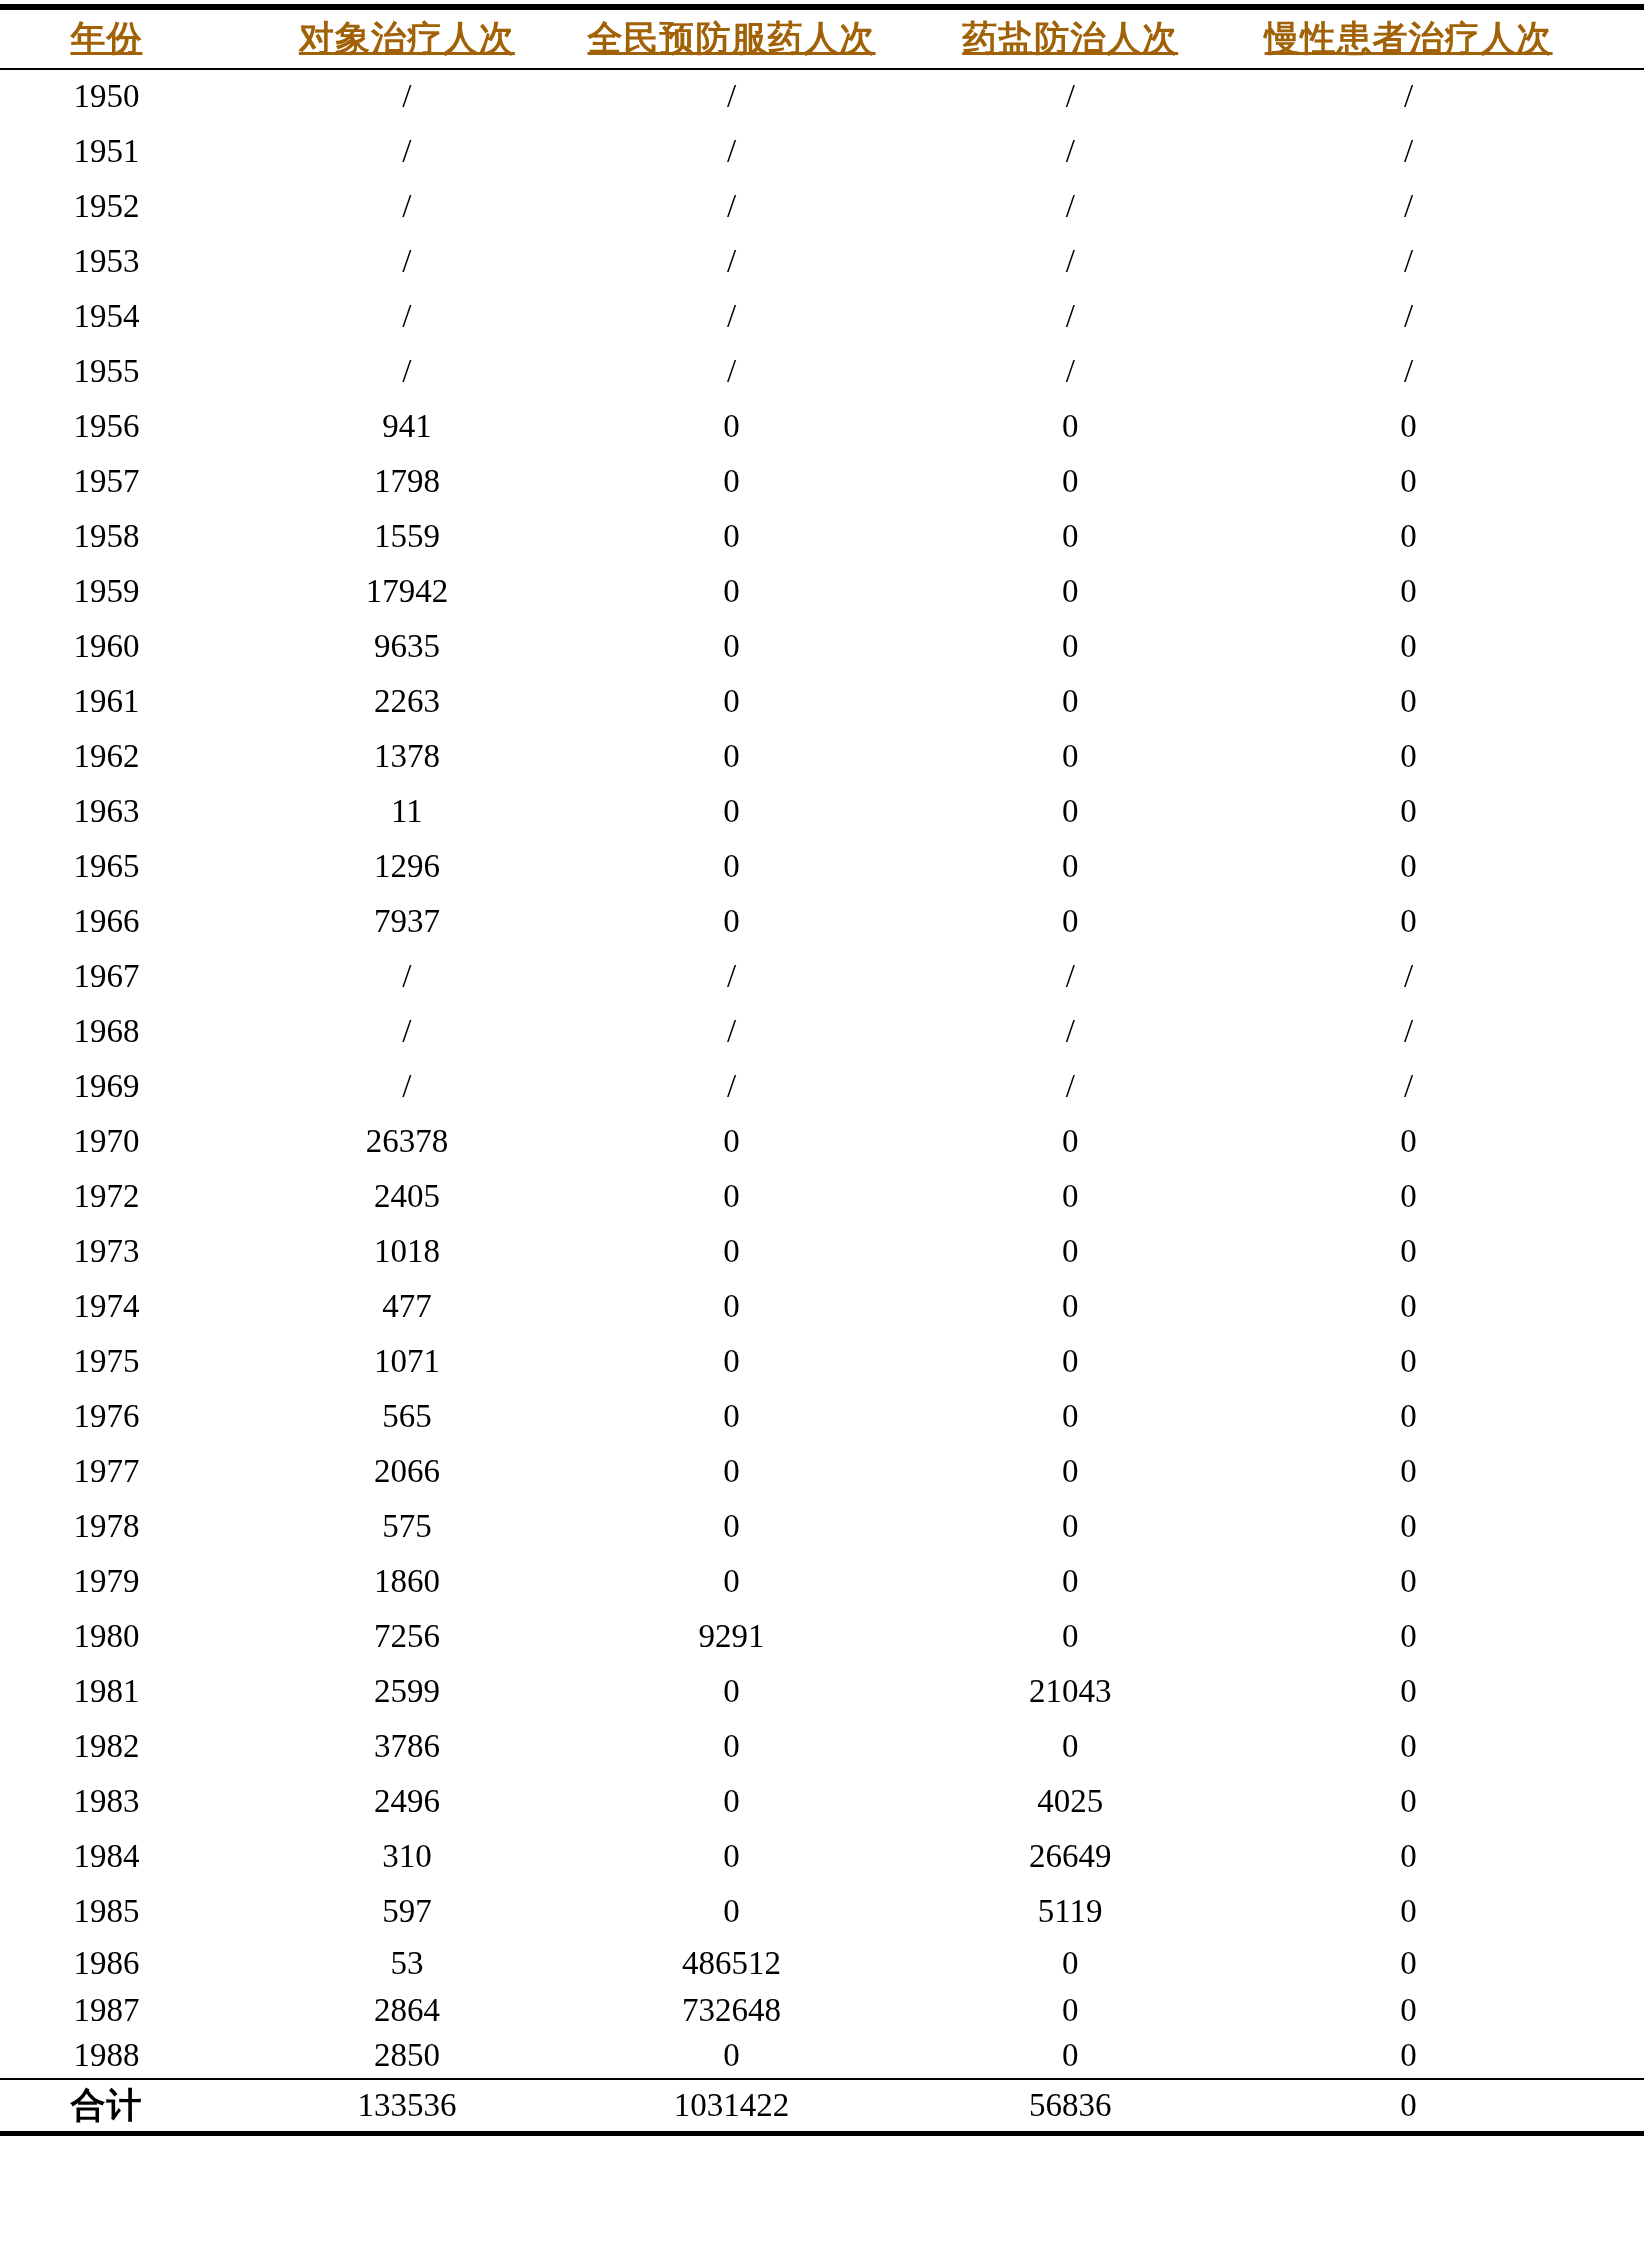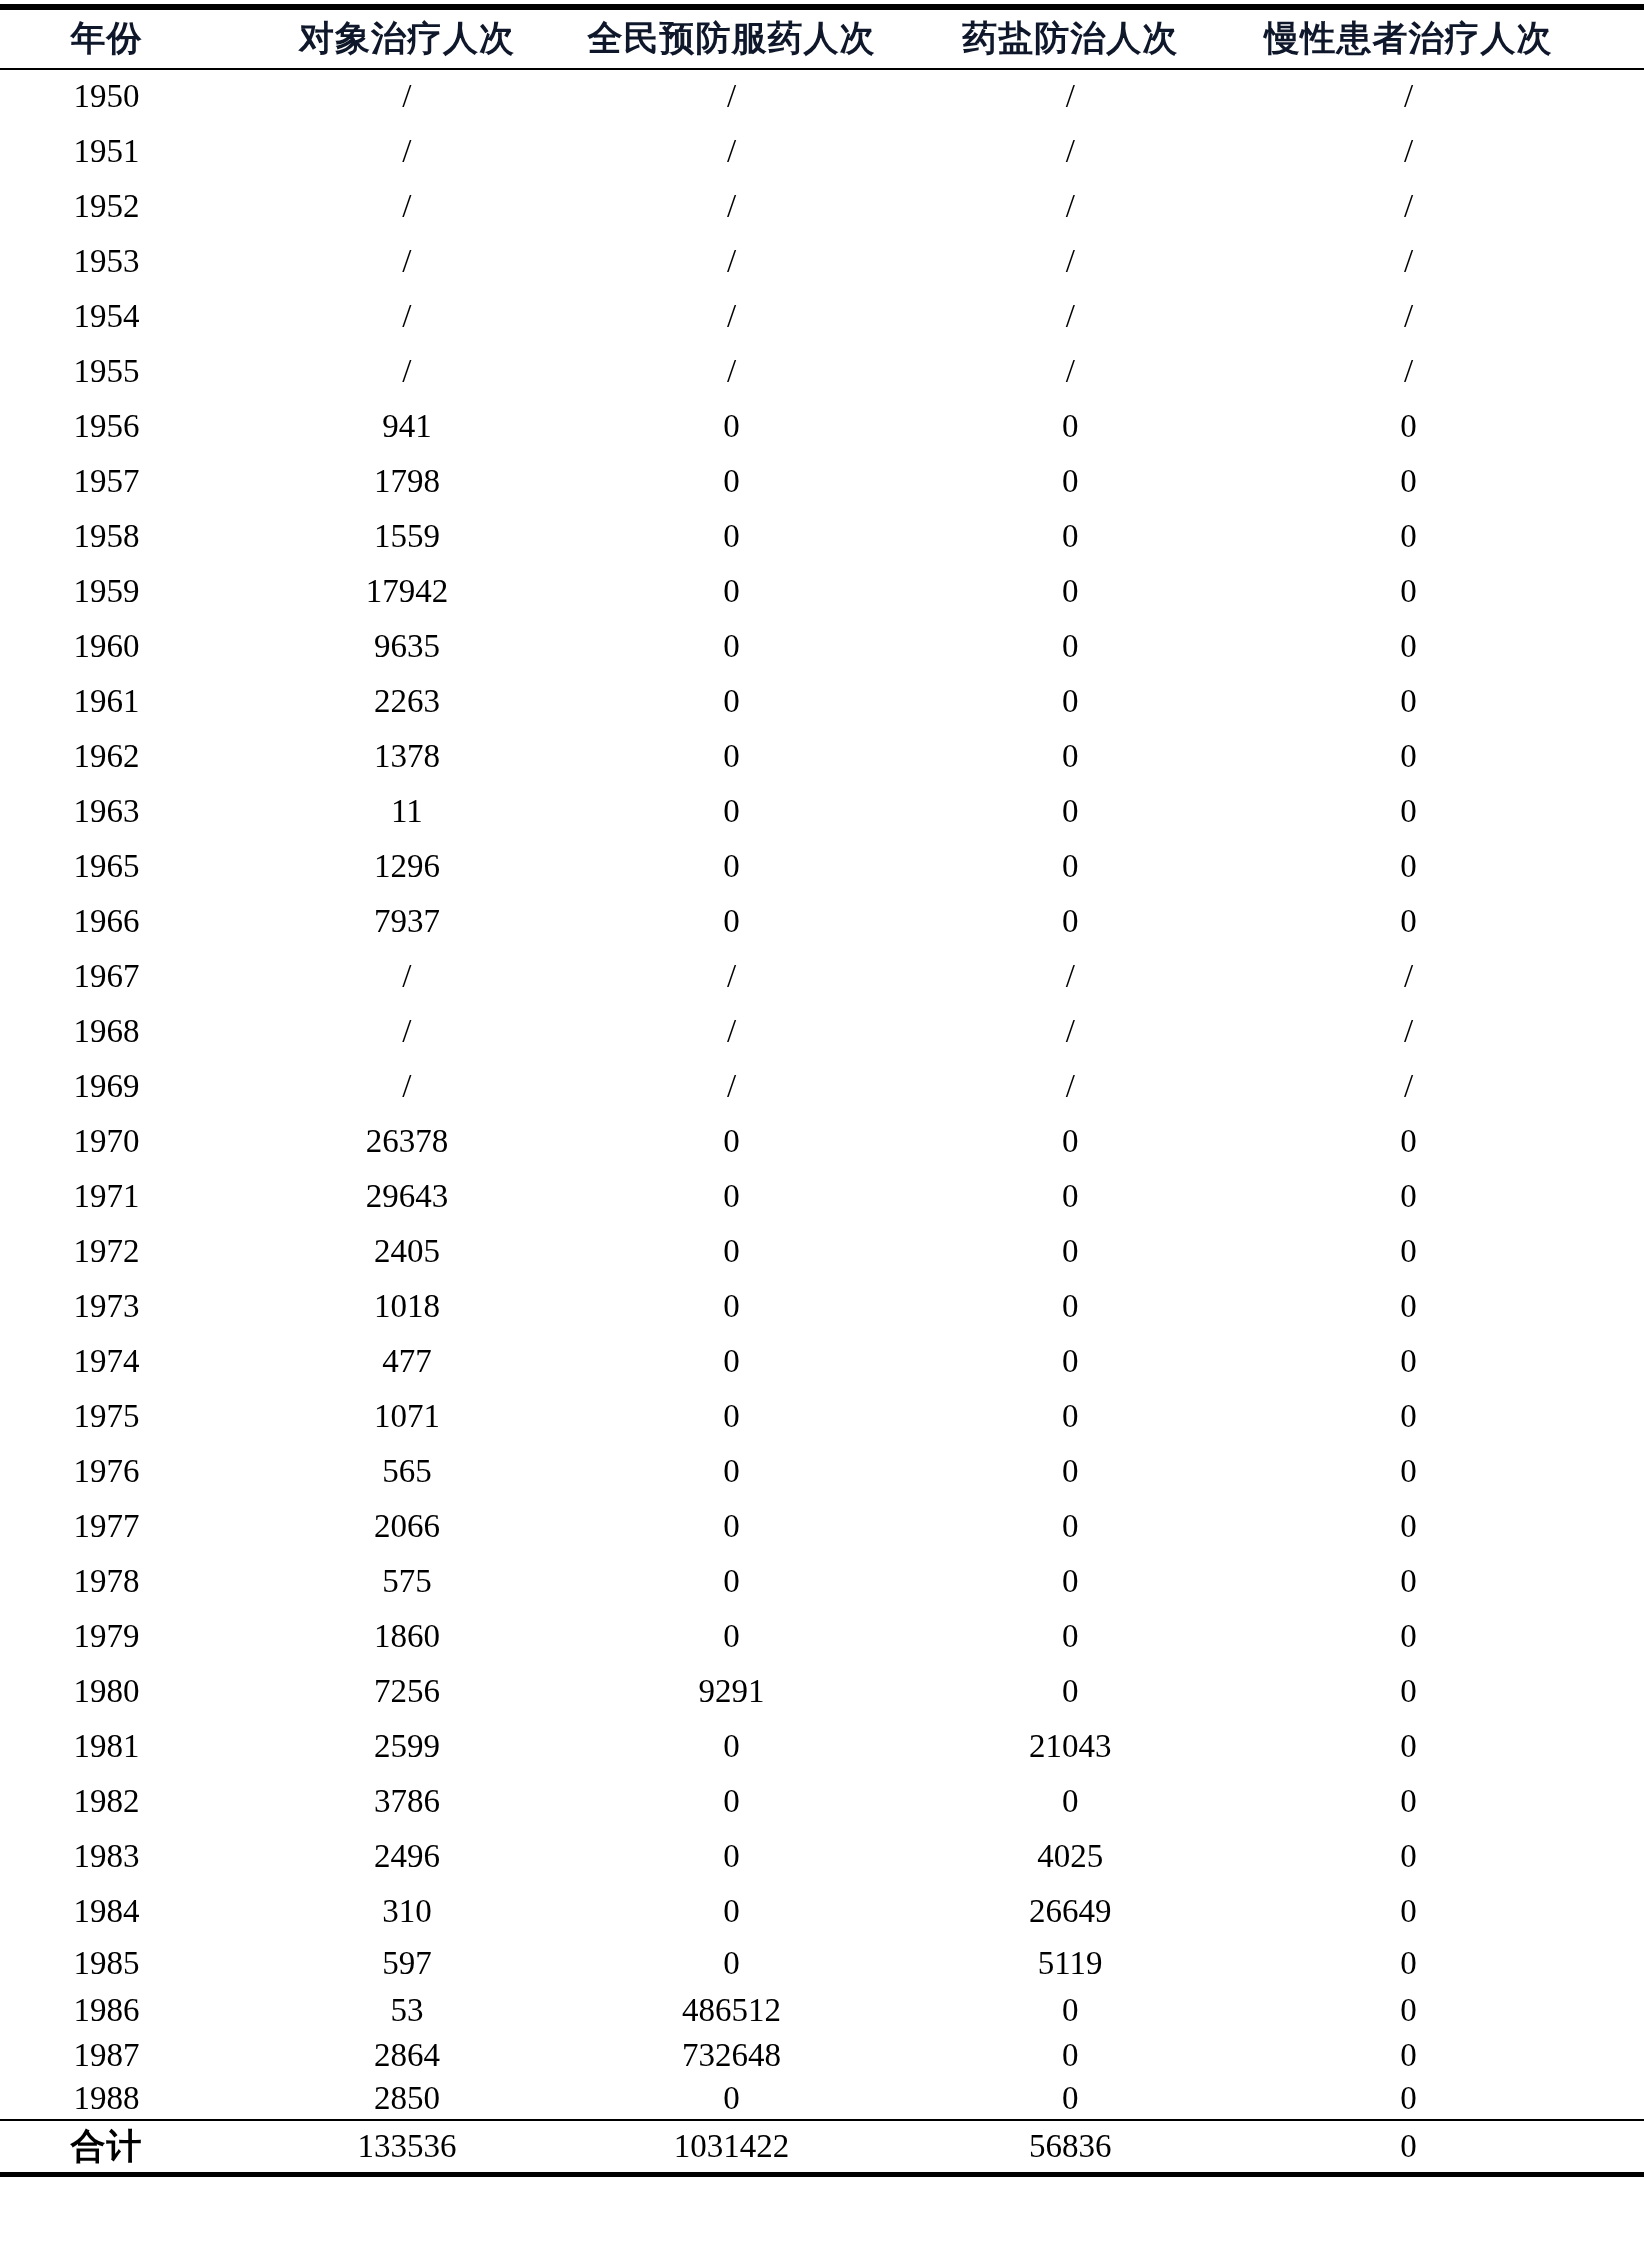--- a/index.html
+++ b/index.html
@@ -30,25 +30,26 @@
   col.c4 { width: 24.5%; }
 
   thead tr {
     height: 62px;
     border-bottom: 2.9px solid #000000;
   }
   th {
     font-family: "Liberation Sans", "DejaVu Sans", sans-serif;
     font-weight: 600;
     font-size: 35px;
-    color: #0f172a;
+    color: #a16207;
     text-align: center;
     vertical-align: middle;
     letter-spacing: 1px;
     padding: 0;
+    text-decoration: underline;
   }
   tbody tr { height: 55px; }
   
   tbody tr:nth-child(35) { height: 49px; margin-left: 8px; }
   tbody tr:nth-child(36) { height: 45px; }
   tbody tr:nth-child(37) { height: 46px; }
   tbody tr:nth-child(38) { height: 41px; margin-top: 45px; }
   tbody tr:nth-child(39) { height: 43px; padding-left: 25px; }
 
   td {
@@ -231,27 +232,20 @@
           <td>/</td>
         </tr>
         <tr>
           <td>1970</td>
           <td>26378</td>
           <td>0</td>
           <td>0</td>
           <td>0</td>
         </tr>
         <tr>
-          <td>1971</td>
-          <td>29643</td>
-          <td>0</td>
-          <td>0</td>
-          <td>0</td>
-        </tr>
-        <tr>
           <td>1972</td>
           <td>2405</td>
           <td>0</td>
           <td>0</td>
           <td>0</td>
         </tr>
         <tr>
           <td>1973</td>
           <td>1018</td>
           <td>0</td>

